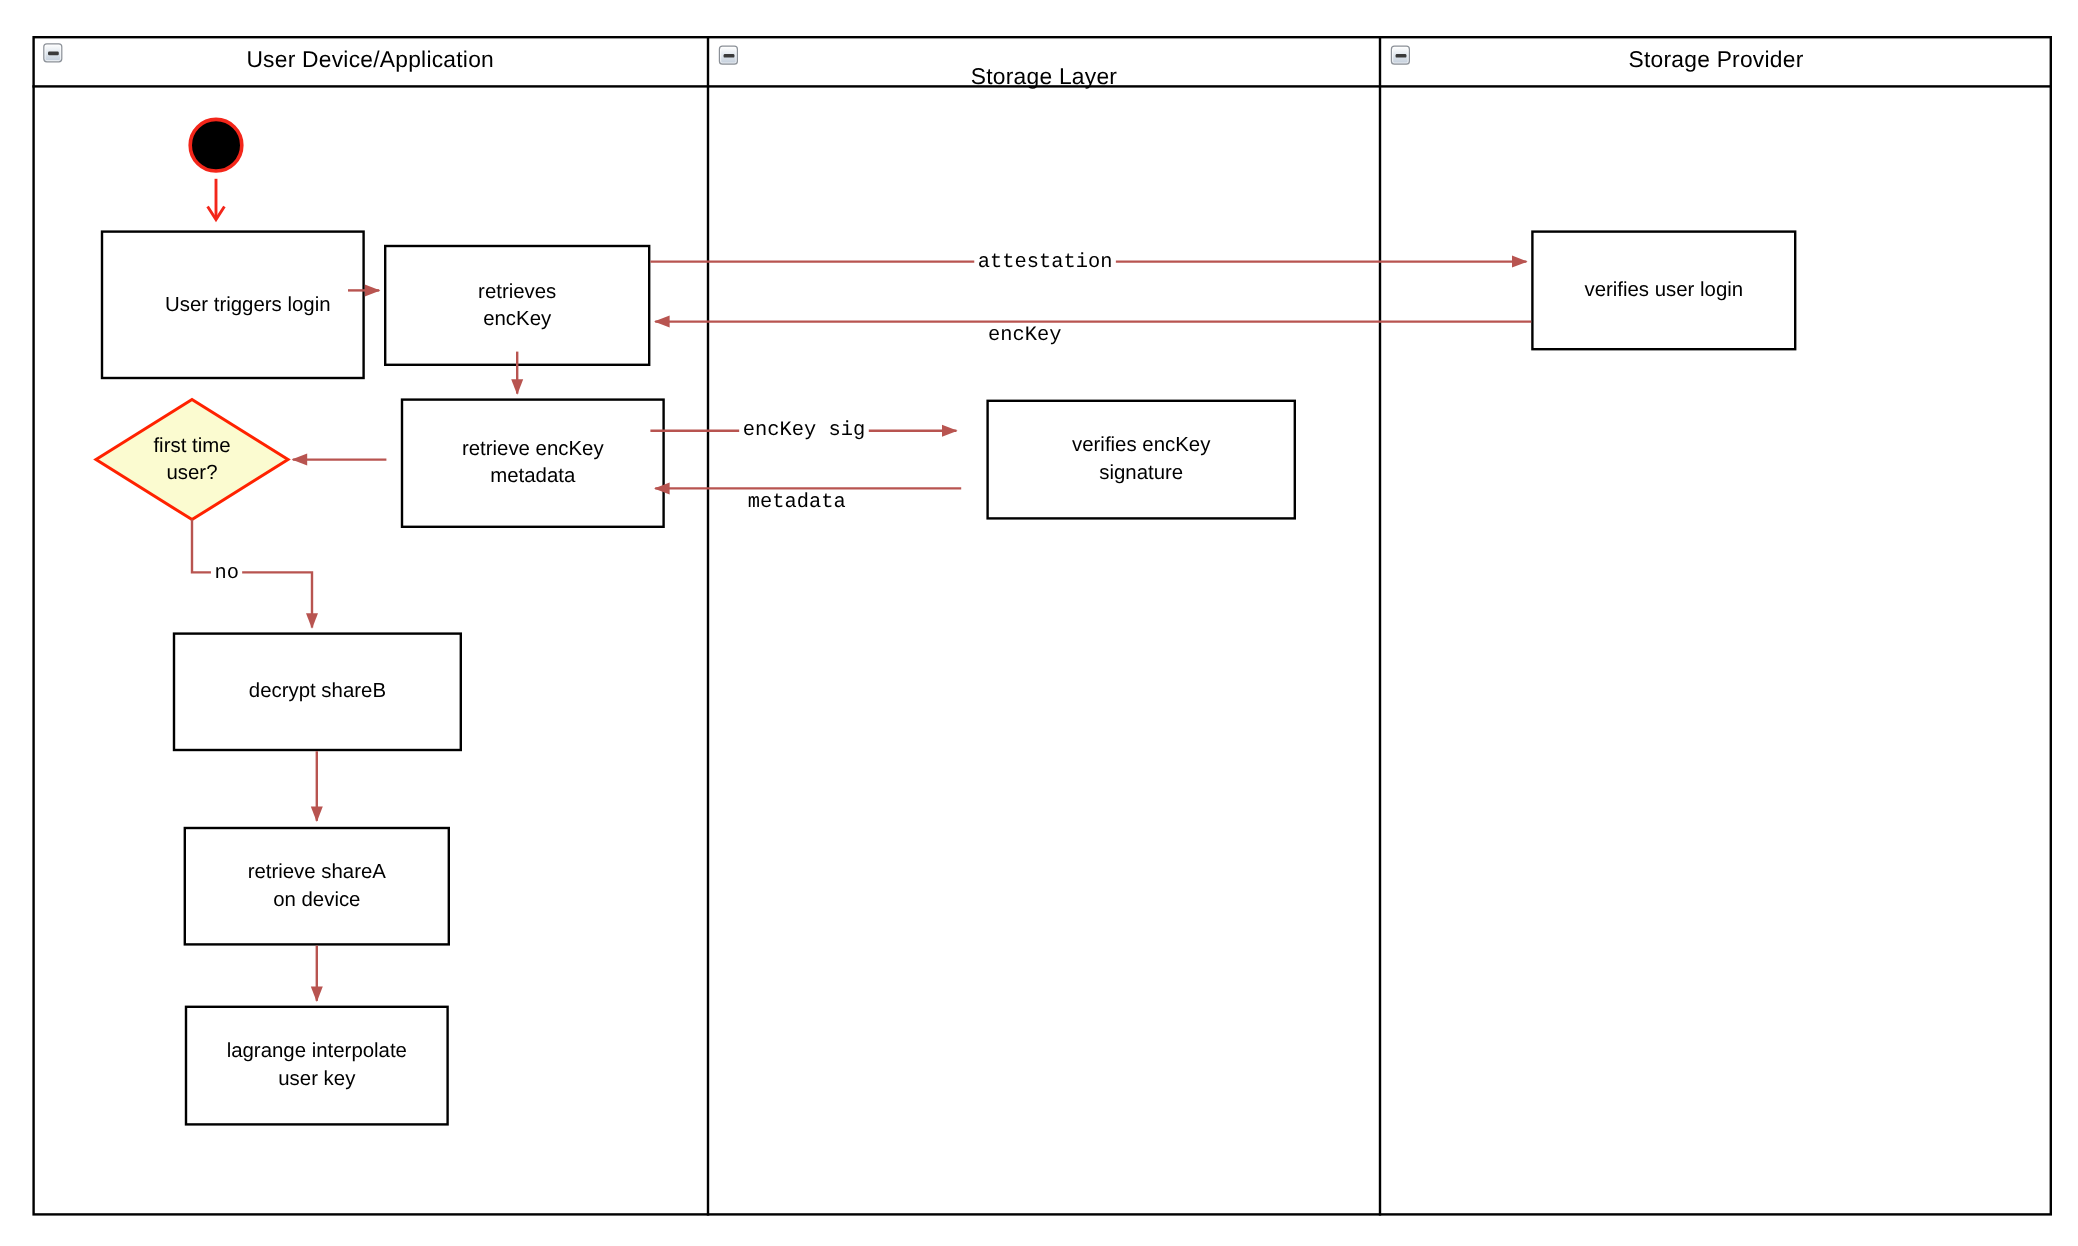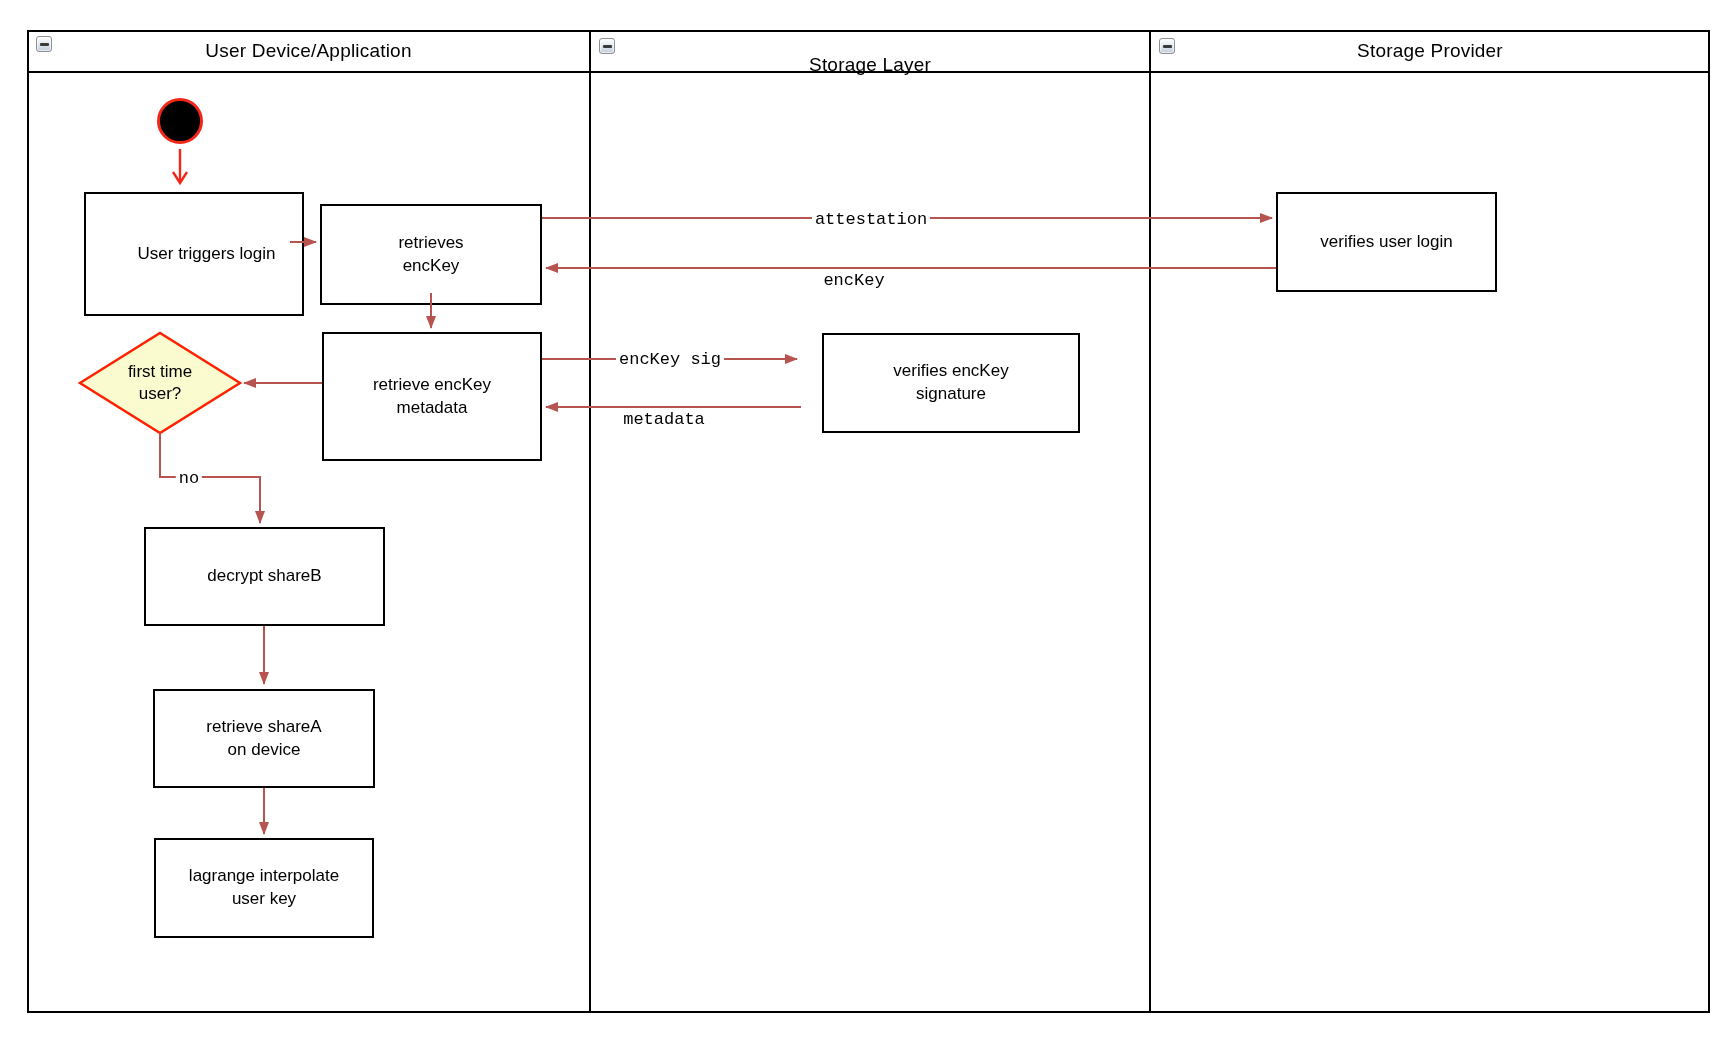--- a/index.html
+++ b/index.html
@@ -79,21 +79,21 @@
     <span class="minus-glyph"></span>
   </div>
 
   <div class="abs start-node" style="left:157px;top:98px;"></div>
 
   <div class="abs node" style="left:84px;top:192px;width:220px;height:124px;padding-left:25px;">User triggers login</div>
 
   <div class="abs node" style="left:320px;top:192px;width:222px;height:101px;margin-top:12px;">retrieves
 encKey</div>
 
-  <div class="abs node" style="left:322px;top:332px;width:220px;height:129px;">retrieve encKey
+  <div class="abs node" style="left:334px;top:332px;width:220px;height:108px;">retrieve encKey
 metadata</div>
 
   <div class="abs node" style="left:822px;top:333px;width:258px;height:100px;">verifies encKey
 signature</div>
 
   <div class="abs node" style="left:1276px;top:192px;width:221px;height:100px;">verifies user login</div>
 
   <div class="abs node" style="left:153px;top:689px;width:222px;height:99px;">retrieve shareA
 on device</div>
 

